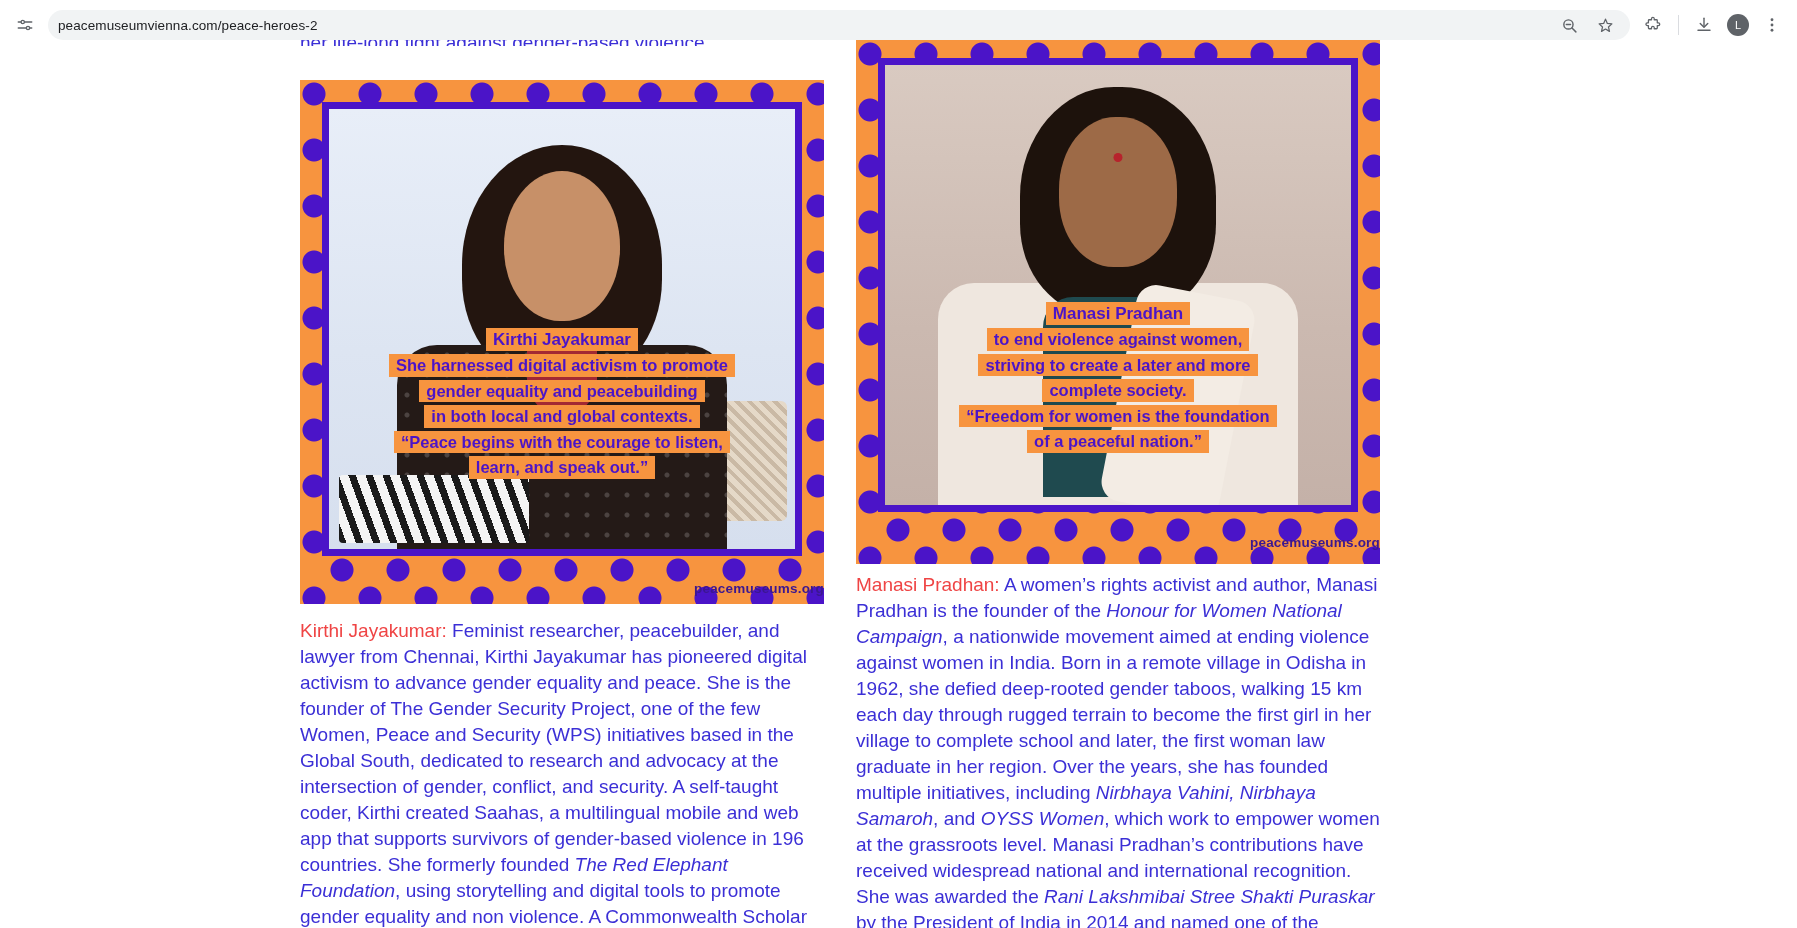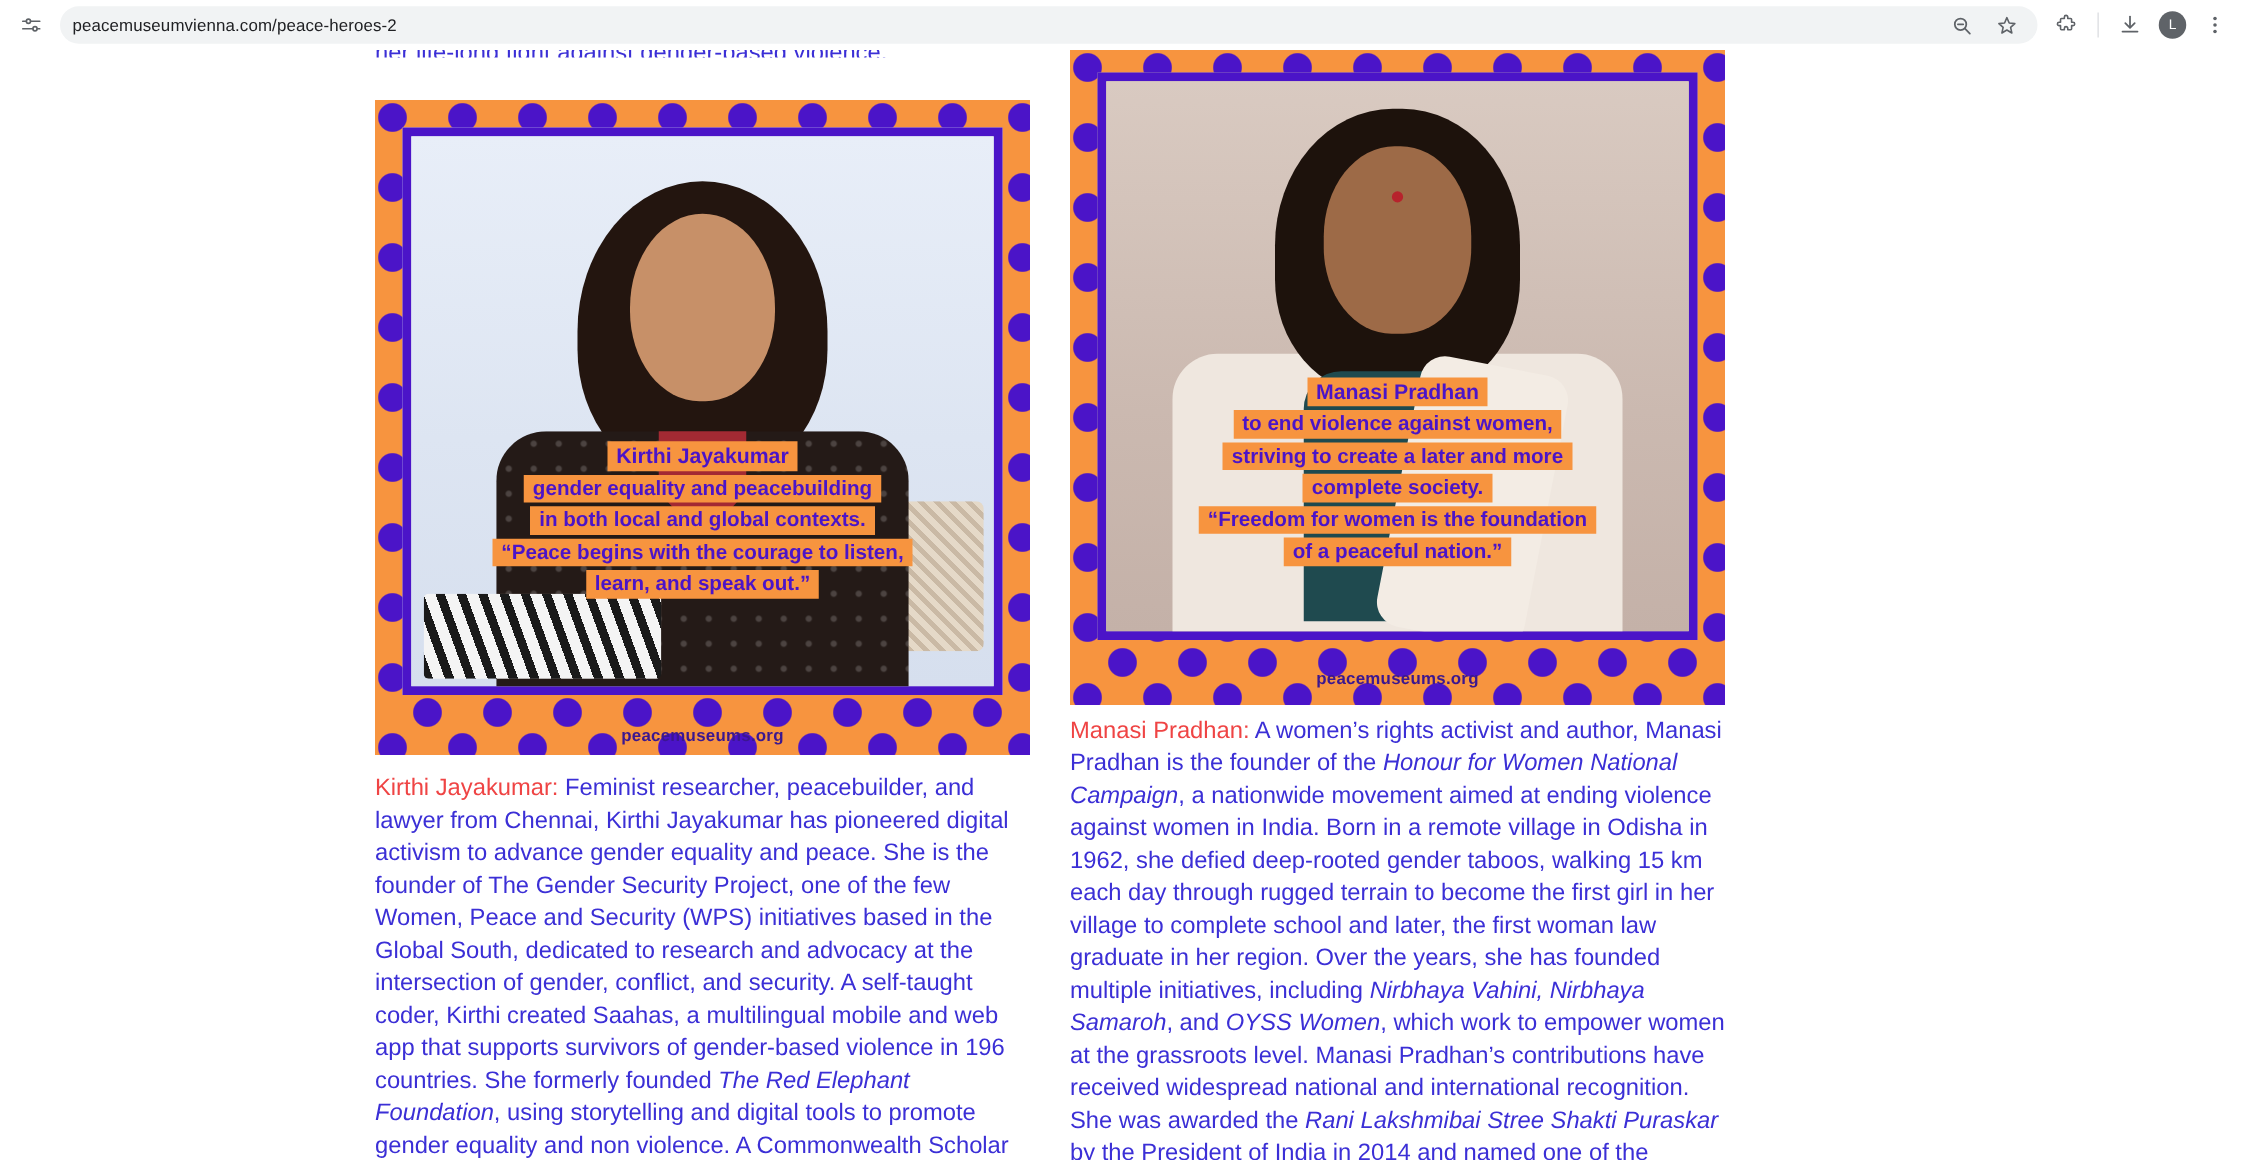--- a/index.html
+++ b/index.html
@@ -9,21 +9,21 @@
     overflow: hidden;
     background: #ffffff;
     font-family: "Liberation Sans", sans-serif;
   }
 
   
   .browser-bar {
     height: 40px;
     background: #ffffff;
     display: flex;
-    align-items: center;
+    align-items: flex-end;
     padding: 0 10px;
     gap: 8px;
   }
   .chip {
     width: 30px; height: 30px;
     display: flex; align-items: center; justify-content: center;
     border-radius: 50%;
     flex: 0 0 auto;
   }
   .omnibox {
@@ -281,21 +281,21 @@
     white-space: nowrap;
     text-align: center;
   }
   .cap-line.name { font-size: 17px; }
   .cap-line.quote { font-style: normal; }
 
   .poster-footer {
     position: absolute;
     left: 0; right: 0;
     bottom: 8px;
-    text-align: center;
+    text-align: right;
     color: #3b1790;
     font-weight: 700;
     font-size: 13.5px;
     letter-spacing: .2px;
   }
   .poster-footer.right-foot { bottom: 14px; }
 
   
   .bio {
     margin-top: 14px;
@@ -389,20 +389,21 @@
               <div class="person-hair"></div>
               <div class="person-face"></div>
               <div class="cushion"></div>
               <div class="person-body"></div>
               <div class="person-neckline"></div>
               <div class="zebra"></div>
             </div>
 
             <div class="caption caption-left">
               <div class="cap-line name">Kirthi Jayakumar</div>
+              <div class="cap-line">She harnessed digital activism to promote</div>
               <div class="cap-line">gender equality and peacebuilding</div>
               <div class="cap-line">in both local and global contexts.</div>
               <div class="cap-line quote">“Peace begins with the courage to listen,</div>
               <div class="cap-line quote">learn, and speak out.”</div>
             </div>
           </div>
 
           <div class="poster-footer">peacemuseums.org</div>
         </div>
 

